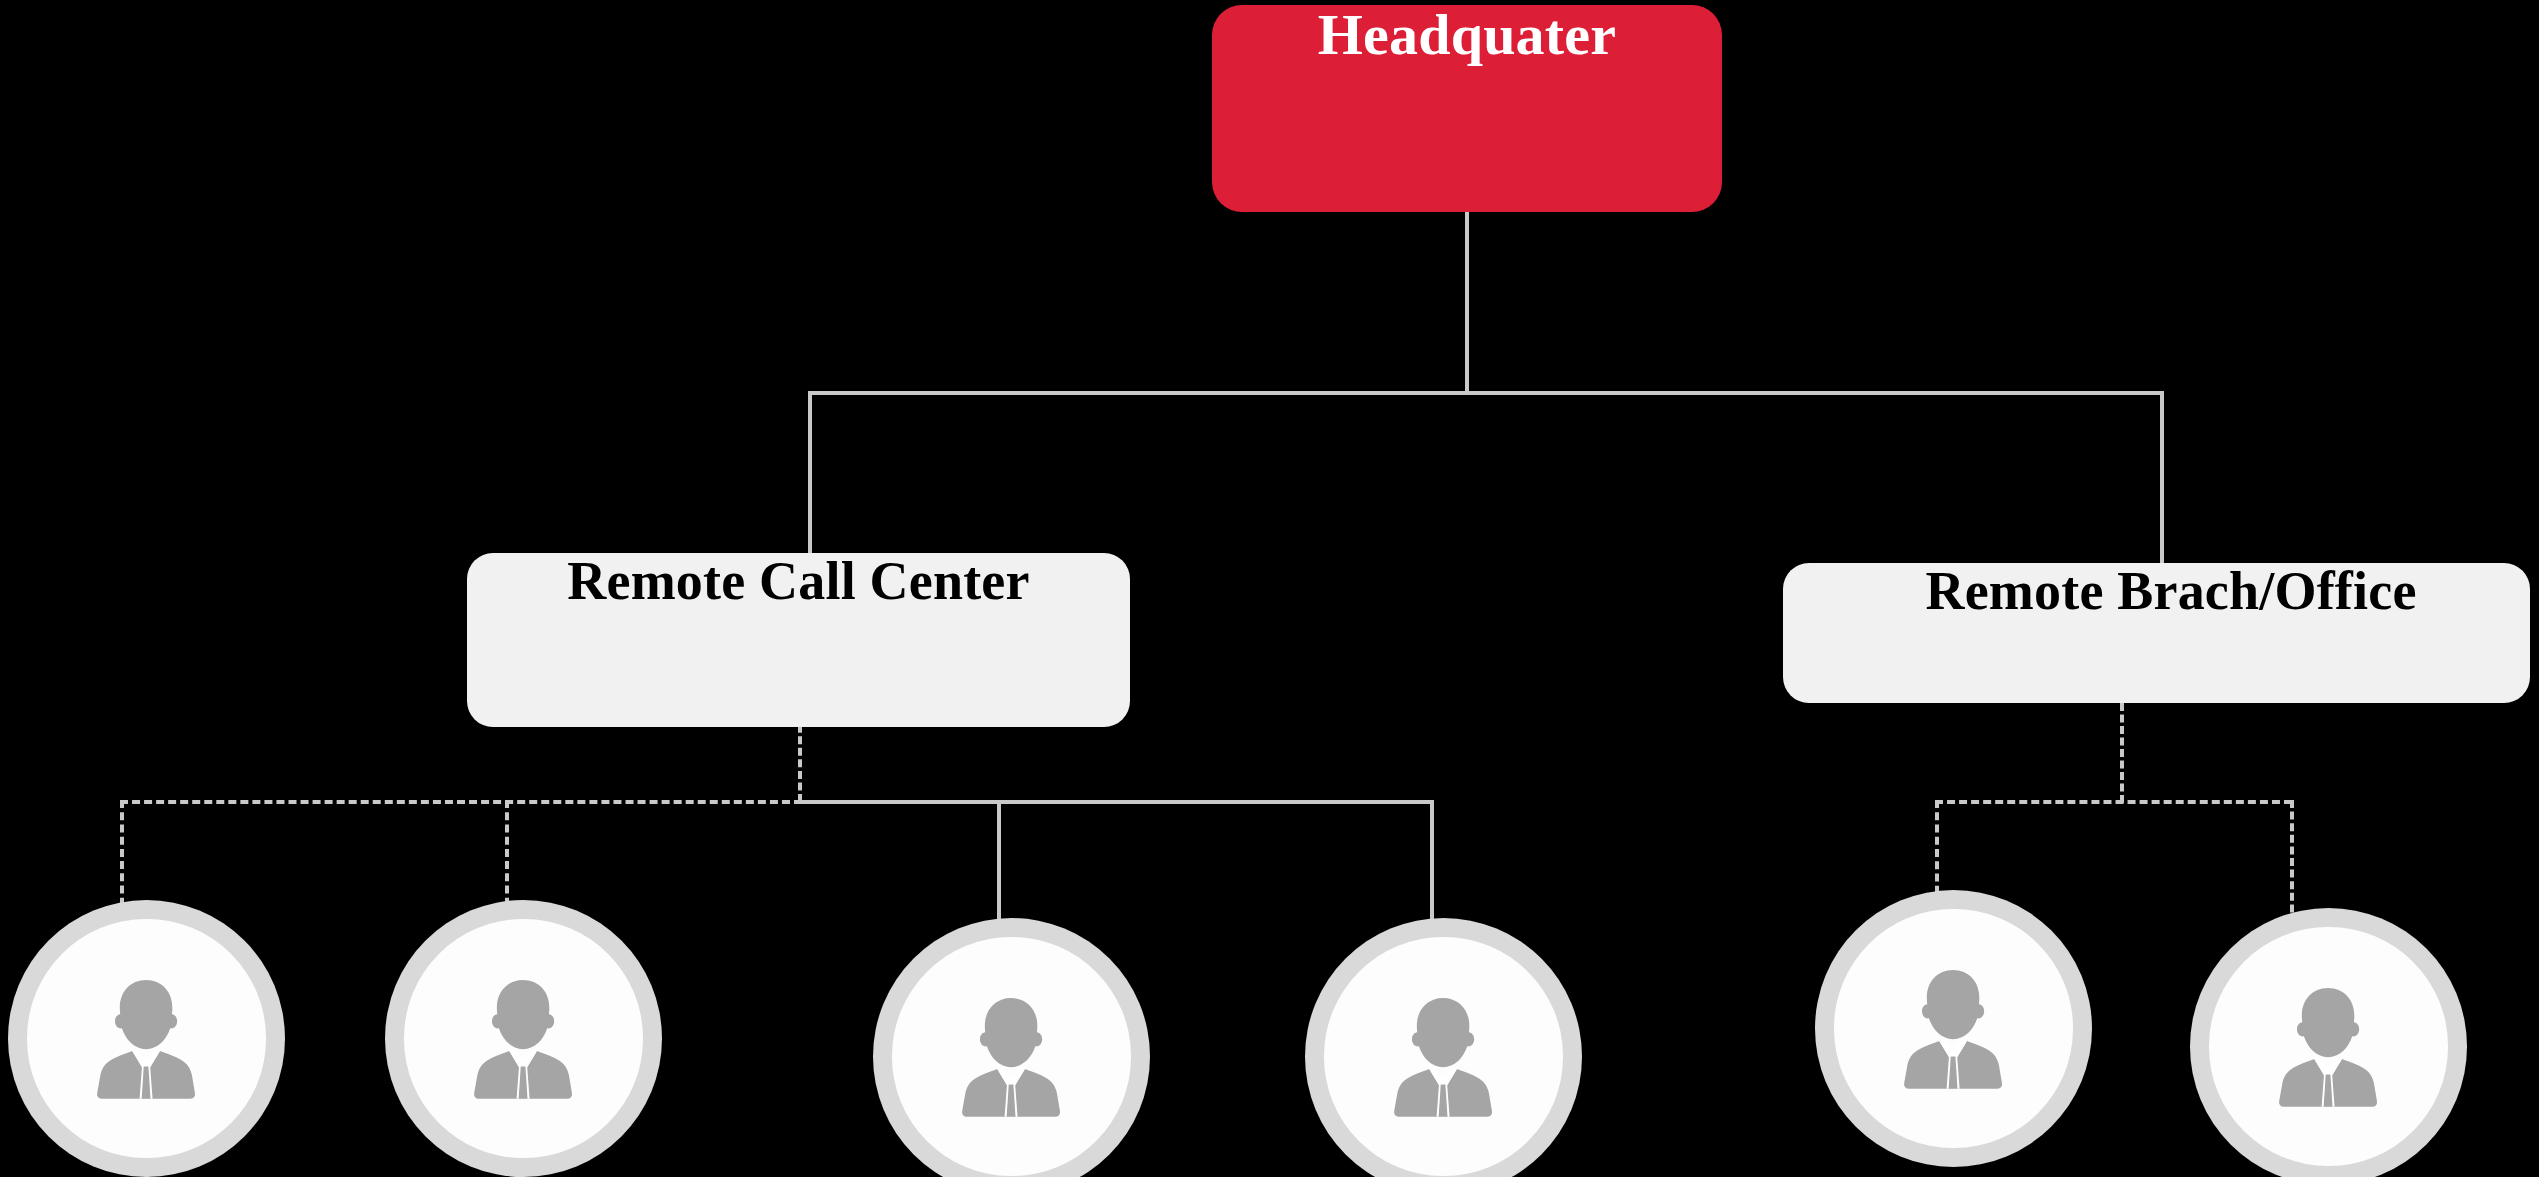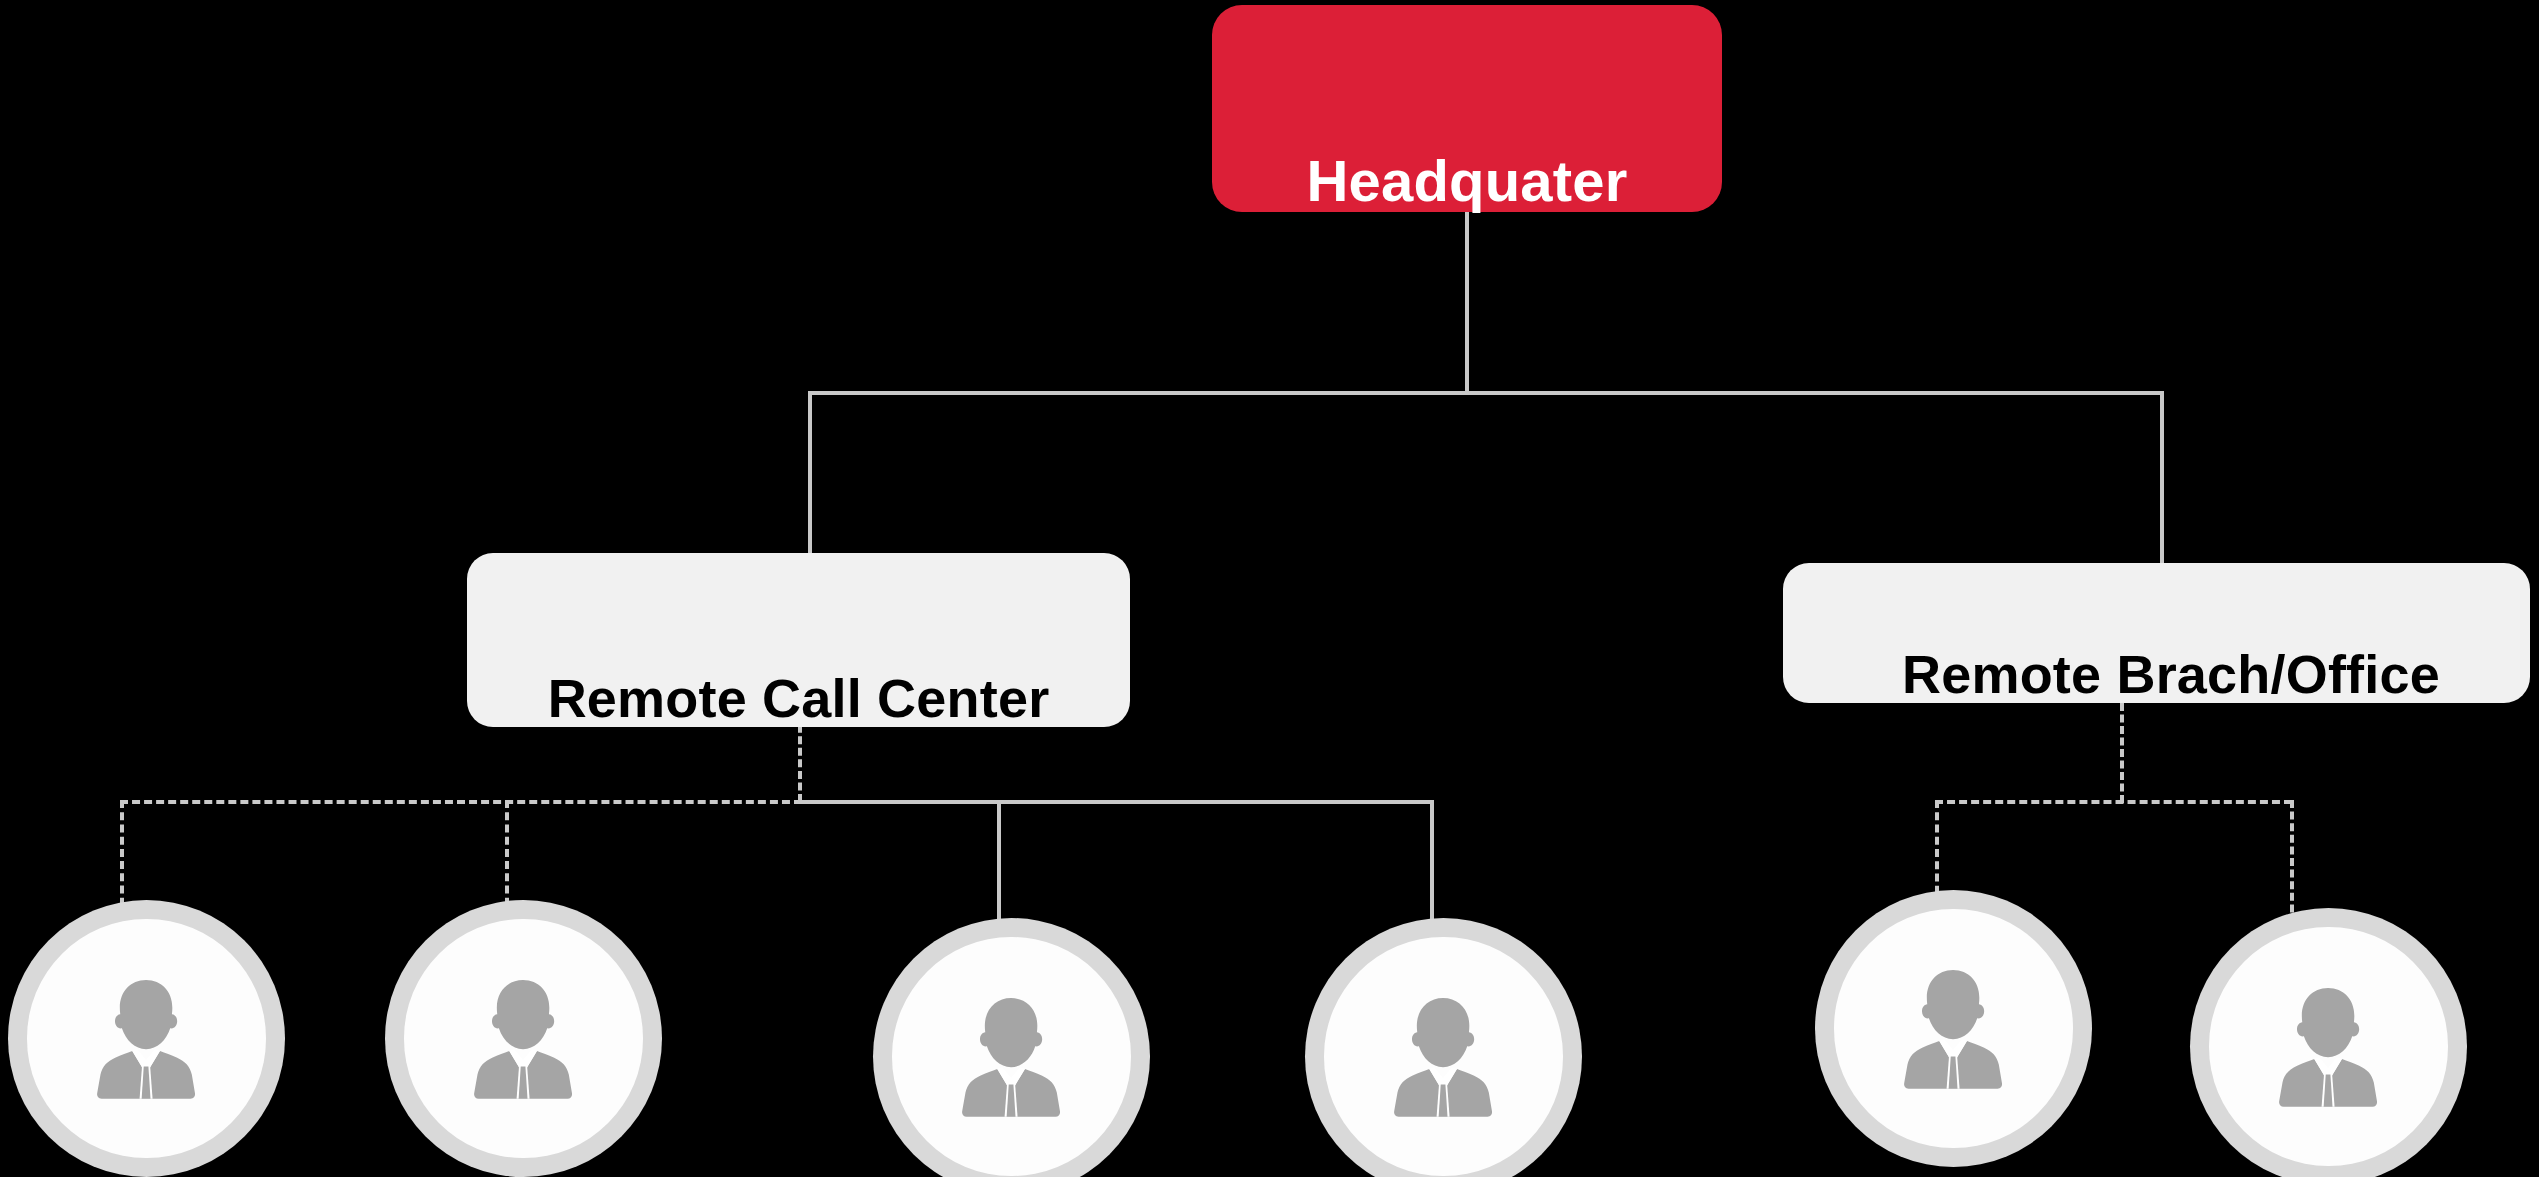--- a/index.html
+++ b/index.html
@@ -16,26 +16,27 @@
     width: 2539px;
     height: 1177px;
     background: #000000;
     overflow: hidden;
   }
 
   
   .node {
     position: absolute;
     display: flex;
-    align-items: flex-end;
+    align-items: flex-start;
     justify-content: center;
     box-sizing: border-box;
     text-align: center;
     line-height: 1.05;
     z-index: 5;
+    font-family: Liberation Serif, serif;
   }
   .node-hq {
     background: #DC1F37;
     color: #FFFFFF;
     border-radius: 30px;
     font-weight: bold;
     font-size: 58px;
     letter-spacing: 0.2px;
   }
   .node-branch {

